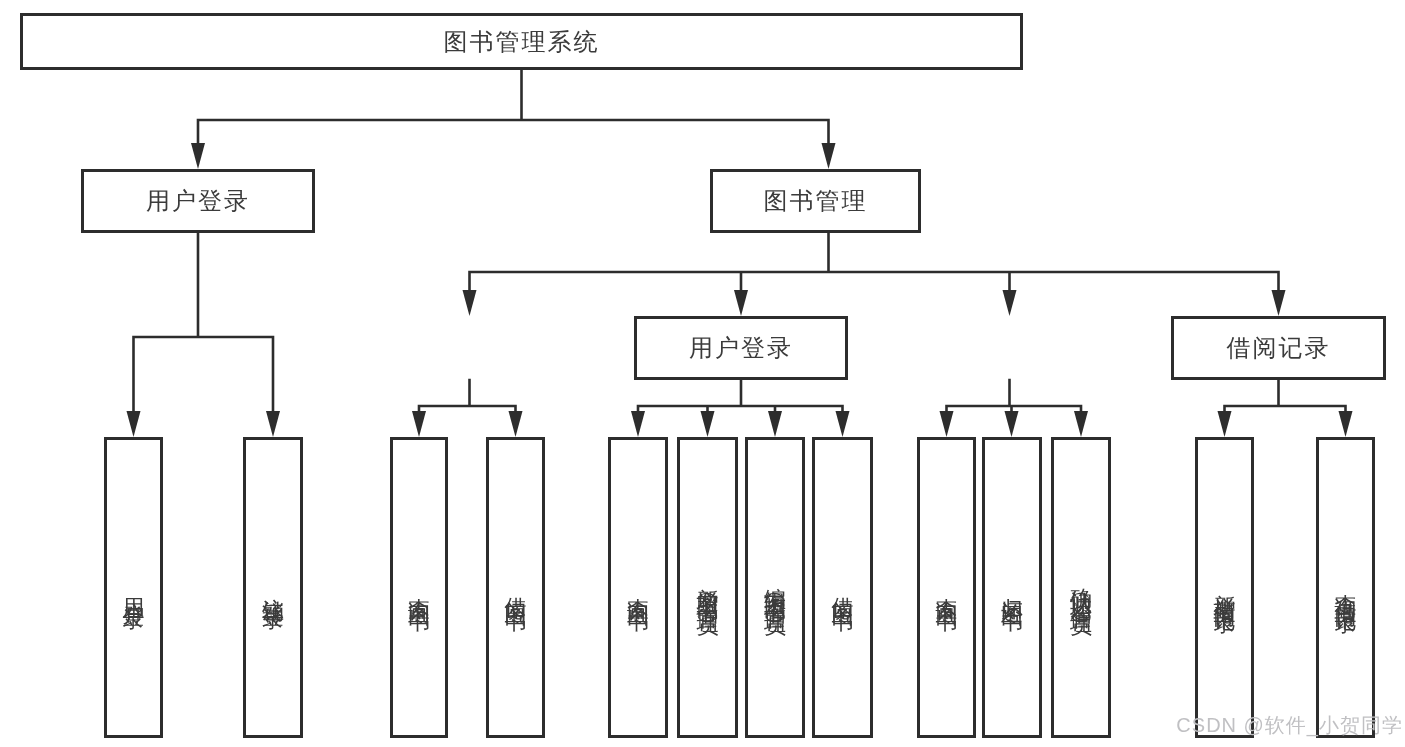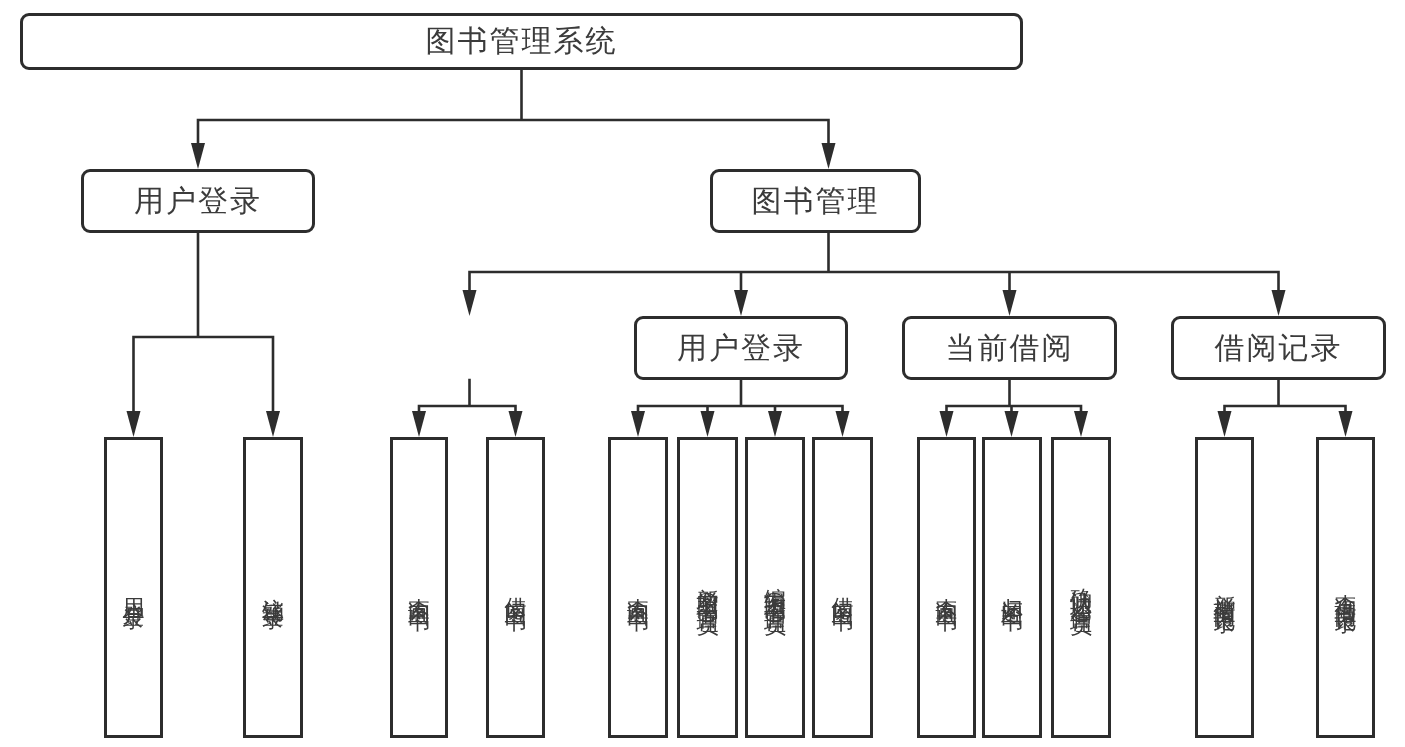--- a/index.html
+++ b/index.html
@@ -15,21 +15,21 @@
   .box {
     position:absolute;
     box-sizing:border-box;
     border:3px solid #2d2d2d;
     background:#ffffff;
     display:flex;
     align-items:center;
     justify-content:center;
     color:#3b3b3b;
   }
-  .hbox { font-size:30px; letter-spacing:2px; white-space:nowrap;border-radius:9px; }
+  .hbox { font-size:24px; letter-spacing:2px; white-space:nowrap; }
   .vbox { font-size:22px; }
   .vbox .lbl {
     writing-mode:vertical-rl;
     text-orientation:mixed;
     letter-spacing:4px;
     line-height:1.1;
   }
   .watermark {
     position:absolute;
     right:2px;
@@ -86,23 +86,20 @@
   <div class="box hbox" style="left:81px;top:169px;width:234px;height:64px">
     <span class="lbl">用户登录</span>
   </div>
   <div class="box hbox" style="left:710px;top:169px;width:211px;height:64px">
     <span class="lbl">图书管理</span>
   </div>
 
   <div class="box hbox" style="left:634px;top:316px;width:214px;height:64px">
     <span class="lbl">用户登录</span>
   </div>
-  <div class="box hbox" style="left:902px;top:316px;width:215px;height:64px">
-    <span class="lbl">当前借阅</span>
-  </div>
   <div class="box hbox" style="left:1171px;top:316px;width:215px;height:64px">
     <span class="lbl">借阅记录</span>
   </div>
 
   <div class="box vbox" style="left:104px;top:437px;width:59px;height:301px">
     <span class="lbl">用户登录</span>
   </div>
   <div class="box vbox" style="left:243px;top:437px;width:60px;height:301px">
     <span class="lbl">注销登录</span>
   </div>
@@ -137,14 +134,15 @@
     <span class="lbl">确认归还（管理员）</span>
   </div>
 
   <div class="box vbox" style="left:1195px;top:437px;width:59px;height:301px">
     <span class="lbl">新增借阅记录</span>
   </div>
   <div class="box vbox" style="left:1316px;top:437px;width:59px;height:301px">
     <span class="lbl">查询借阅记录</span>
   </div>
 
+  <div class="watermark">CSDN @软件_小贺同学</div>
 
 </div>
 
 </body></html>

